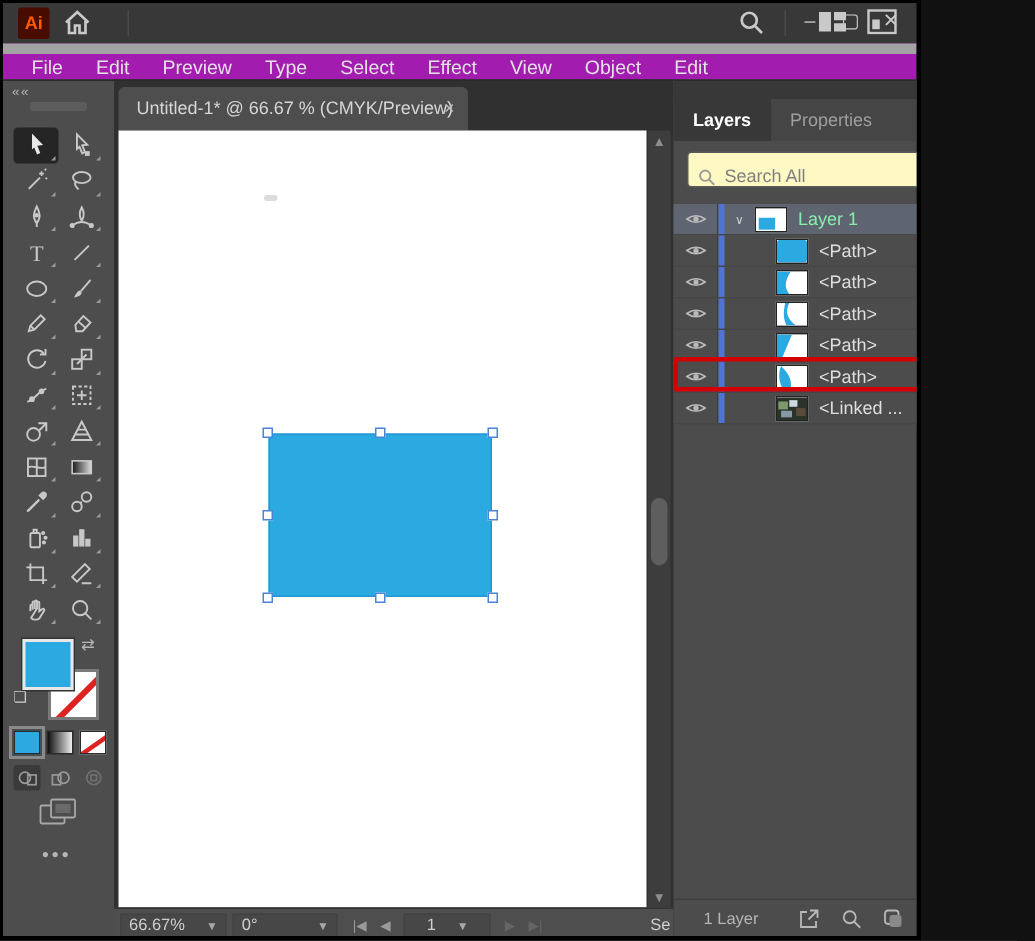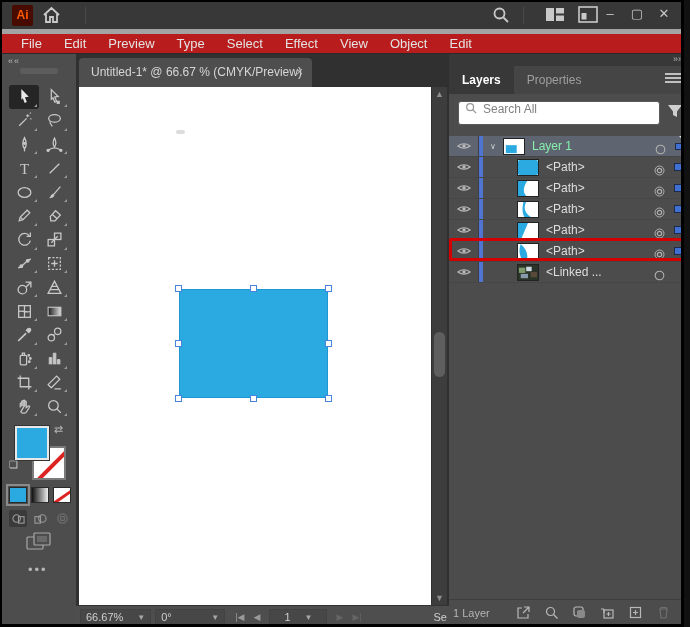--- a/index.html
+++ b/index.html
@@ -1,33 +1,33 @@
 <!DOCTYPE html>
 <html><head>
 <meta charset="utf-8">
 <style>
   * { margin:0; padding:0; box-sizing:border-box; }
   body { background:#111; }
-  .app { position:relative; width:684px; height:627px; background:#2f2f2f;
+  .app { position:relative; width:614px; height:627px; background:#2f2f2f;
          font-family:"Liberation Sans", sans-serif; overflow:hidden;
          border:2px solid #000; border-right-width:3px; border-bottom-width:3px; }
 
   
   .titlebar { position:absolute; left:0; top:0; width:100%; height:27px; background:#383838; }
   .ai-logo { position:absolute; left:10px; top:3px; width:21px; height:21px; background:#470b00;
              color:#ff5a00; font-weight:bold; font-size:12px; text-align:center; line-height:21px; border-radius:2px;}
   .home-ic { position:absolute; left:40px; top:4px; color:#c9c9c9;}
   .tb-sep { position:absolute; top:5px; width:1px; height:17px; background:#4a4a4a; }
   .tb-ic { position:absolute; top:4px; color:#c9c9c9; cursor:default; }
   .winbtn { position:absolute; top:2px; width:22px; height:20px; color:#c9c9c9; text-align:center;
             font-size:13px; line-height:20px; }
 
   
-  .menubar { position:absolute; left:0; top:27px; width:100%; height:24px; background:#b91c1c;
-             display:flex; align-items:center; padding-left:8px; gap:0; border-top:5px solid #a3a3a3;}
+  .menubar { position:absolute; left:0; top:27px; width:100%; height:24px; background:#a21caf;
+             display:flex; align-items:center; padding-left:8px; gap:0; border-top:7px solid #a3a3a3;}
   .menu-item { color:#e3e3e3; font-size:13px; padding:0 11px; line-height:24px; }
 
   
   .toolbar { position:absolute; left:0; top:51px; width:74px; height:574px; background:#4d4d4d; border-top:1px solid #2a2a2a;}
   .collapse-l { position:absolute; left:6px; top:2px; color:#b5b5b5; font-size:9px; letter-spacing:1px;}
   .drag-handle { position:absolute; left:18px; top:14px; width:38px; height:6px; background:#5c5c5c; border-radius:2px;}
   .tools { position:absolute; left:7px; top:31px; width:60px; display:grid;
            grid-template-columns:30px 30px; grid-auto-rows:23.8px; }
   .tool { display:flex; align-items:center; justify-content:center; border-radius:3px; position:relative;}
   .tool svg { width:17px; height:17px; stroke:#c8c8c8; fill:none; stroke-width:1.2; }
@@ -91,22 +91,22 @@
   
   .rpanel { position:absolute; left:447px; top:51px; width:240px; height:574px; background:#4c4c4c; border-top:1px solid #2a2a2a;}
   .rp-topstrip { position:absolute; left:0; top:0; width:100%; height:12px; background:#383838;}
   .rp-collapse { position:absolute; right:6px; top:0px; color:#b5b5b5; font-size:9px;}
   .rp-tabs { position:absolute; left:0; top:12px; width:100%; height:28px; background:#454545; display:flex;}
   .rp-tab { font-size:12px; color:#9f9f9f; padding:0 13px; line-height:28px;}
   .rp-tab.active { background:#383838; color:#fff; font-weight:bold;}
   .rp-menu { position:absolute; right:8px; top:17px; width:16px;}
   .rp-menu div{ height:2px; background:#c0c0c0; margin:2px 0;}
   .searchrow { position:absolute; left:0; top:40px; width:100%; height:36px;}
-  .searchbox { position:absolute; left:9px; top:7px; width:202px; height:24px; background:#ffffff;
-               border:1px solid #5a5a5a; border-radius:3px; display:flex; align-items:flex-start; padding:0 6px;}
+  .searchbox { position:absolute; left:9px; top:7px; width:202px; height:24px; background:#fef9c3;
+               border:1px solid #5a5a5a; border-radius:3px; display:flex; align-items:flex-end; padding:0 6px;}
   .searchbox svg{ width:12px; height:12px; stroke:#9a9a9a; fill:none; stroke-width:1.5; margin-right:6px;}
   .searchbox .ph { color:#808080; font-size:12px;}
   .funnel { position:absolute; right:5px; top:8px;}
   .funnel svg{ width:18px; height:18px; fill:#cfcfcf;}
 
   .layerlist { position:absolute; left:0; top:82px; width:100%;}
   .lrow { position:relative; height:21px; display:flex; align-items:center; background:#4c4c4c;
           border-bottom:1px solid #464646;}
   .lrow.selected { background:#5f6570;}
   .eyecell { width:30px; height:100%; display:flex; align-items:center; justify-content:center;
@@ -122,21 +122,21 @@
   .lproxy { width:8px; height:8px; background:#3f6fd0; border:1px solid #1d2a4a; flex:none; margin-right:7px;}
   .lproxy.small { width:7px; height:7px;}
   .lproxy.none { visibility:hidden;}
   .corner-notch { position:absolute; right:0; top:0; width:0; height:0;
                   border-left:10px solid transparent; border-top:10px solid #e8e8e8; z-index:3;}
   .annotation { position:absolute; left:0px; top:102px; width:239px; height:23px;
                 border:3px solid #d40000; border-radius:2px; z-index:5; pointer-events:none;}
 
   .rp-footer { position:absolute; left:0; bottom:2px; width:100%; height:26px; border-top:1px solid #3e3e3e;
                display:flex; align-items:center; color:#b5b5b5; font-size:11px;}
-  .rp-footer .count { margin-left:4px; margin-right:14px;}
+  .rp-footer .count { margin-left:20px; margin-right:14px;}
   .fic { width:17px; height:17px; margin-left:11px; display:flex; align-items:center; justify-content:center;}
   .fic svg { width:15px; height:15px; stroke:#b8b8b8; fill:none; stroke-width:1.2;}
   .fic.disabled svg { stroke:#6f6f6f;}
 </style>
 </head>
 <body>
 
 <div class="app">
 
   <div class="titlebar">

